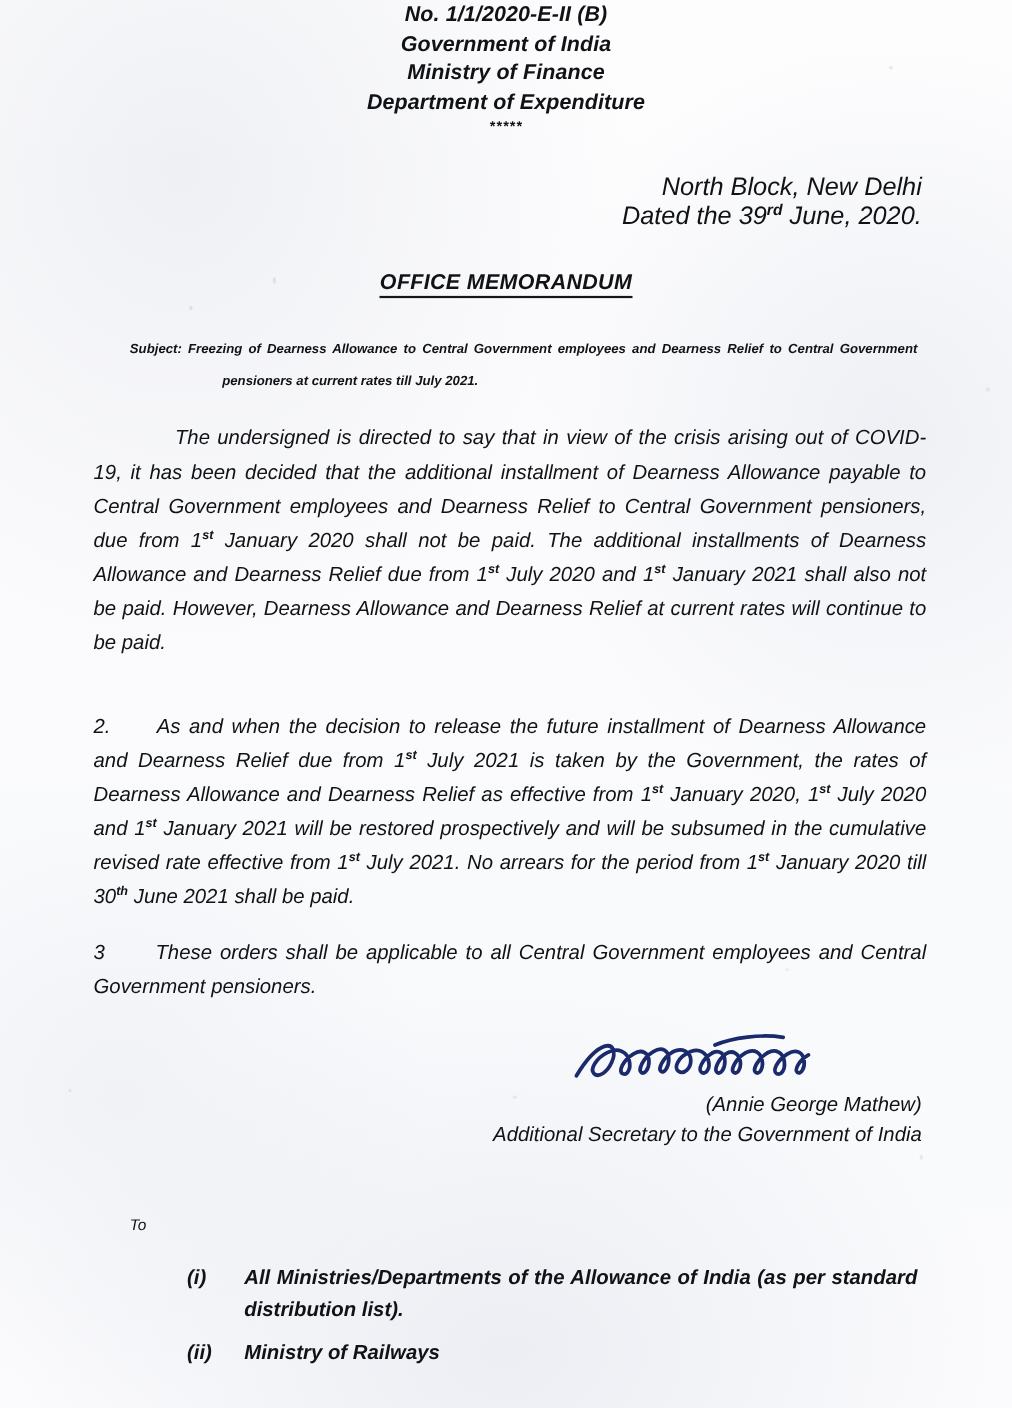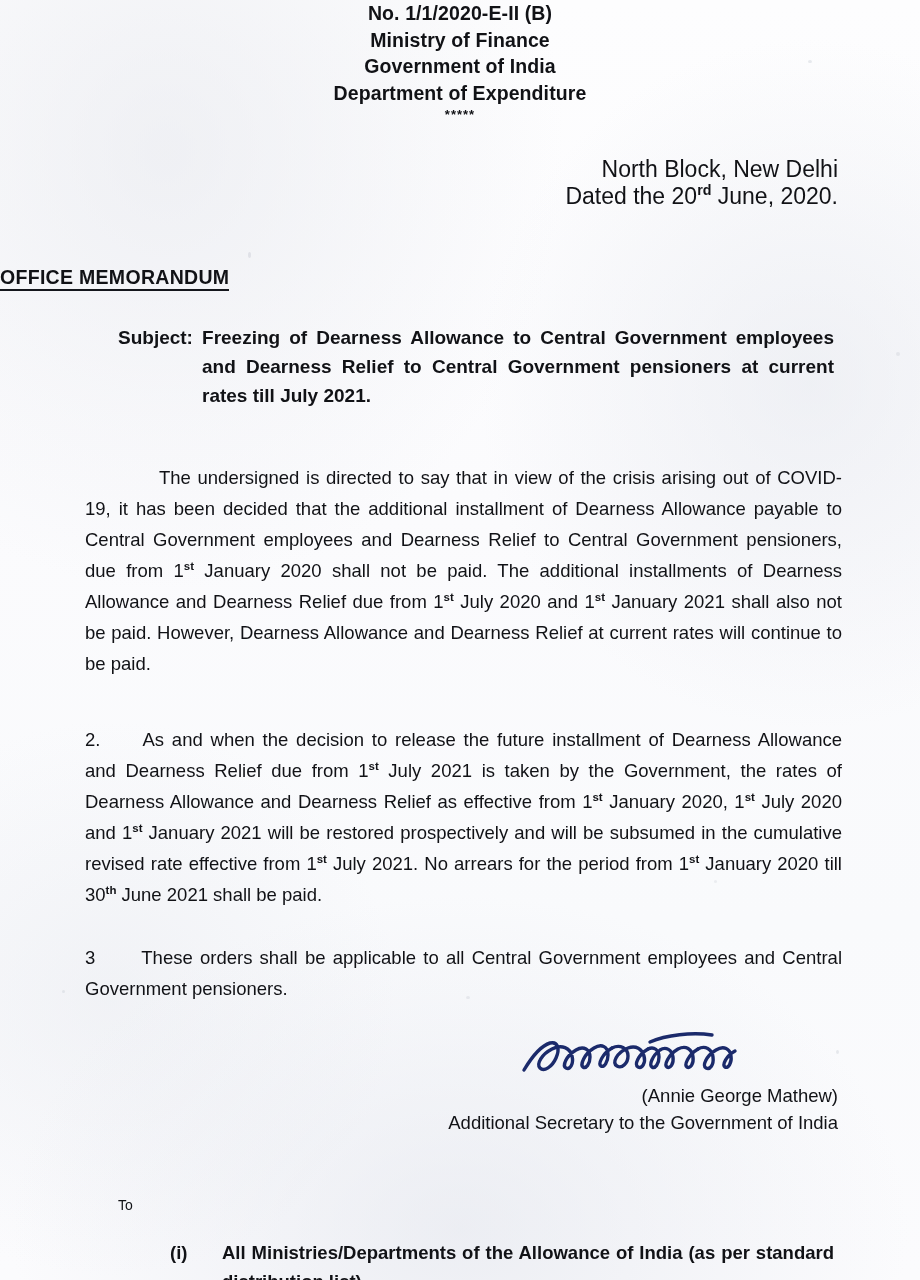--- a/index.html
+++ b/index.html
@@ -15,20 +15,21 @@
     width: 920px;
     height: 1280px;
     overflow: hidden;
     background:
       radial-gradient(ellipse 70% 55% at 18% 12%, rgba(228,230,236,0.55) 0%, rgba(255,255,255,0) 62%),
       radial-gradient(ellipse 60% 45% at 88% 30%, rgba(226,229,236,0.5) 0%, rgba(255,255,255,0) 60%),
       radial-gradient(ellipse 75% 40% at 50% 96%, rgba(224,227,235,0.55) 0%, rgba(255,255,255,0) 65%),
       radial-gradient(ellipse 50% 35% at 12% 78%, rgba(230,232,238,0.45) 0%, rgba(255,255,255,0) 62%),
       linear-gradient(180deg, #fdfdfe 0%, #fbfbfd 40%, #f9fafc 72%, #fbfbfd 100%);
     color: #111216;
+    font-style: italic;
   }
   .speck {
     position: absolute;
     background: #c9ccd4;
     opacity: .5;
     border-radius: 50%;
     pointer-events: none;
   }
 
   .doc {
@@ -58,53 +59,53 @@
     margin-top: 33px;
     text-align: right;
     padding-right: 82px;
     font-size: 23px;
     line-height: 27px;
     font-weight: 500;
   }
   .addr .line { display: block; }
 
   .om-title {
-    margin-top: 56px;
-    text-align: left;
+    margin-top: 36px;
+    text-align: center;
     font-size: 19.5px;
     font-weight: 700;
     letter-spacing: .3px;
   }
   .om-title span {
     border-bottom: 2px solid #14161c;
     padding-bottom: 1px;
   }
 
   .subject {
     margin: 34px 86px 0 118px;
-    font-size: 19px;
+    font-size: 12px;
     line-height: 29px;
     font-weight: 700;
     text-align: justify;
     text-justify: inter-word;
     padding-left: 84px;
     text-indent: -84px;
   }
 
   .para {
     margin: 0 78px 0 85px;
     font-size: 18.5px;
     line-height: 31px;
     text-align: justify;
     text-justify: inter-word;
     font-weight: 500;
   }
-  .para.p1 { margin-top: 52px; text-indent: 74px; }
+  .para.p1 { margin-top: 21px; text-indent: 74px; }
   .para.p2 { margin-top: 45px; }
-  .para.p3 { margin-top: 32px; }
+  .para.p3 { margin-top: 20px; }
   .num { display: inline-block; }
   .gap-a { display: inline-block; width: 42px; }
   .gap-b { display: inline-block; width: 46px; }
   sup {
     font-size: .62em;
     vertical-align: super;
     line-height: 0;
     font-weight: 600;
     text-align: center;
   }
@@ -177,29 +178,29 @@
   <span class="speck" style="left:896px;top:352px;width:4px;height:4px;opacity:.35;"></span>
   <span class="speck" style="left:62px;top:990px;width:3px;height:3px;opacity:.4;"></span>
   <span class="speck" style="left:466px;top:996px;width:4px;height:3px;opacity:.35;"></span>
   <span class="speck" style="left:836px;top:1050px;width:3px;height:4px;opacity:.4;"></span>
   <span class="speck" style="left:714px;top:880px;width:3px;height:3px;opacity:.3;"></span>
 
   <div class="doc">
 
     <div class="hdr">
       <span class="line">No. 1/1/2020-E-II (B)</span>
+      <span class="line">Government of India</span>
       <span class="line">Ministry of Finance</span>
-      <span class="line">Government of India</span>
       <span class="line">Department of Expenditure</span>
       <span class="stars">*****</span>
     </div>
 
     <div class="addr">
       <span class="line">North Block, New Delhi</span>
-      <span class="line"><span>Dated the  20</span><sup>rd</sup><span>  June, 2020.</span></span>
+      <span class="line"><span>Dated the  39</span><sup>rd</sup><span>  June, 2020.</span></span>
     </div>
 
     <div class="om-title">
       <span>OFFICE MEMORANDUM</span>
     </div>
 
     <div class="subject">
       <span>Subject:</span>
       <span>Freezing of  Dearness Allowance to Central  Government employees and Dearness Relief to Central Government pensioners at current rates till July 2021.</span>
     </div>

